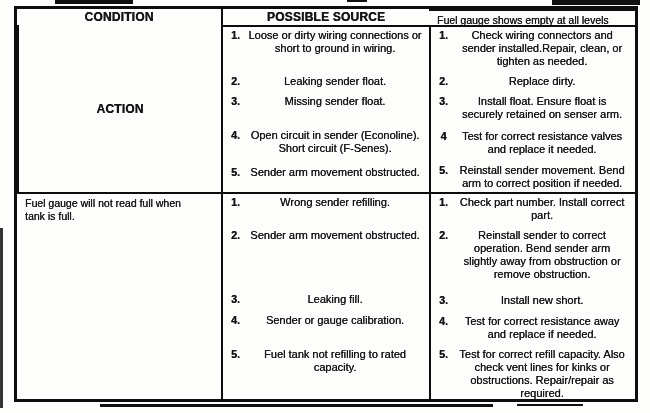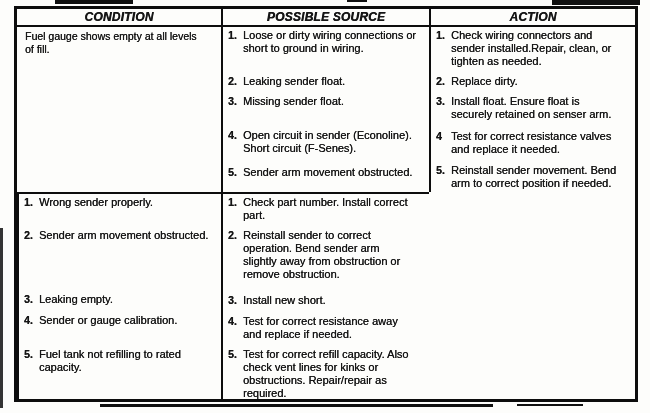--- a/index.html
+++ b/index.html
@@ -18,28 +18,27 @@
   }
   .tbl {
     position:absolute; left:14px; top:6px; width:624px; height:396px;
     border:3px solid var(--border);
     display:grid;
     grid-template-columns:204px 208px 1fr;
     grid-template-rows:16px 167px 1fr;
     background:var(--bg);
   }
   .cell { padding:2px 6px 2px 8px; overflow:hidden; }
-  .c2, .c3 { border-left:2px solid var(--border); }
+  .c2, .c3 { border-left:2px solid var(--border);text-align:center; }
   .body-row { border-top:2px solid var(--border); }
   .hdr {
     display:flex; align-items:center; justify-content:center;
     font-weight:bold; font-size:12px; letter-spacing:0.2px;
     padding:0 4px;
     text-shadow:0.4px 0 currentColor;
-    font-style:italic;
   }
   .cond {
     font-size:10.5px; line-height:13px; white-space:pre-line;
     padding-top:1px;
     text-shadow:0.25px 0 currentColor;
   }
   .items { padding-left:5px; padding-right:2px; }
   .item { display:flex; align-items:flex-start; }
   .num {
     font-weight:bold; font-size:10.5px; line-height:13px;
@@ -72,26 +71,26 @@
   <div class="smudge s2"></div>
   <div class="smudge s3"></div>
   <div class="smudge s4"></div>
   <div class="smudge s5"></div>
   <div class="smudge s6"></div>
 
   <div class="tbl">
 
     <div class="cell hdr c1">CONDITION</div>
     <div class="cell hdr c2">POSSIBLE SOURCE</div>
-    <div class="cell hdr c3">ACTION</div>
-
     <div class="cell body-row c1">
       <div class="cond">Fuel gauge shows empty at all levels
 of fill.</div>
     </div>
+
+    <div class="cell hdr c3">ACTION</div>
     <div class="cell body-row c2 items">
       <div class="item">
         <span class="num">1.</span>
         <span class="txt">Loose or dirty wiring connections or
 short to ground in wiring.</span>
       </div>
       <div class="item m20">
         <span class="num">2.</span>
         <span class="txt">Leaking sender float.</span>
       </div>
@@ -130,32 +129,36 @@
         <span class="txt">Test for correct resistance valves
 and replace it needed.</span>
       </div>
       <div class="item m8">
         <span class="num">5.</span>
         <span class="txt">Reinstall sender movement. Bend
 arm to correct position if needed.</span>
       </div>
     </div>
 
+    <div class="cell body-row c1">
+      <div class="cond">Fuel gauge will not read full when
+tank is full.</div>
+    </div>
     <div class="cell body-row c2 items">
       <div class="item">
         <span class="num">1.</span>
-        <span class="txt">Wrong sender properly.</span>
+        <span class="txt">Wrong sender refilling.</span>
       </div>
       <div class="item m20">
         <span class="num">2.</span>
         <span class="txt">Sender arm movement obstructed.</span>
       </div>
       <div class="item m51">
         <span class="num">3.</span>
-        <span class="txt">Leaking empty.</span>
+        <span class="txt">Leaking fill.</span>
       </div>
       <div class="item m8">
         <span class="num">4.</span>
         <span class="txt">Sender or gauge calibration.</span>
       </div>
       <div class="item m21">
         <span class="num">5.</span>
         <span class="txt">Fuel tank not refilling to rated
 capacity.</span>
       </div>

